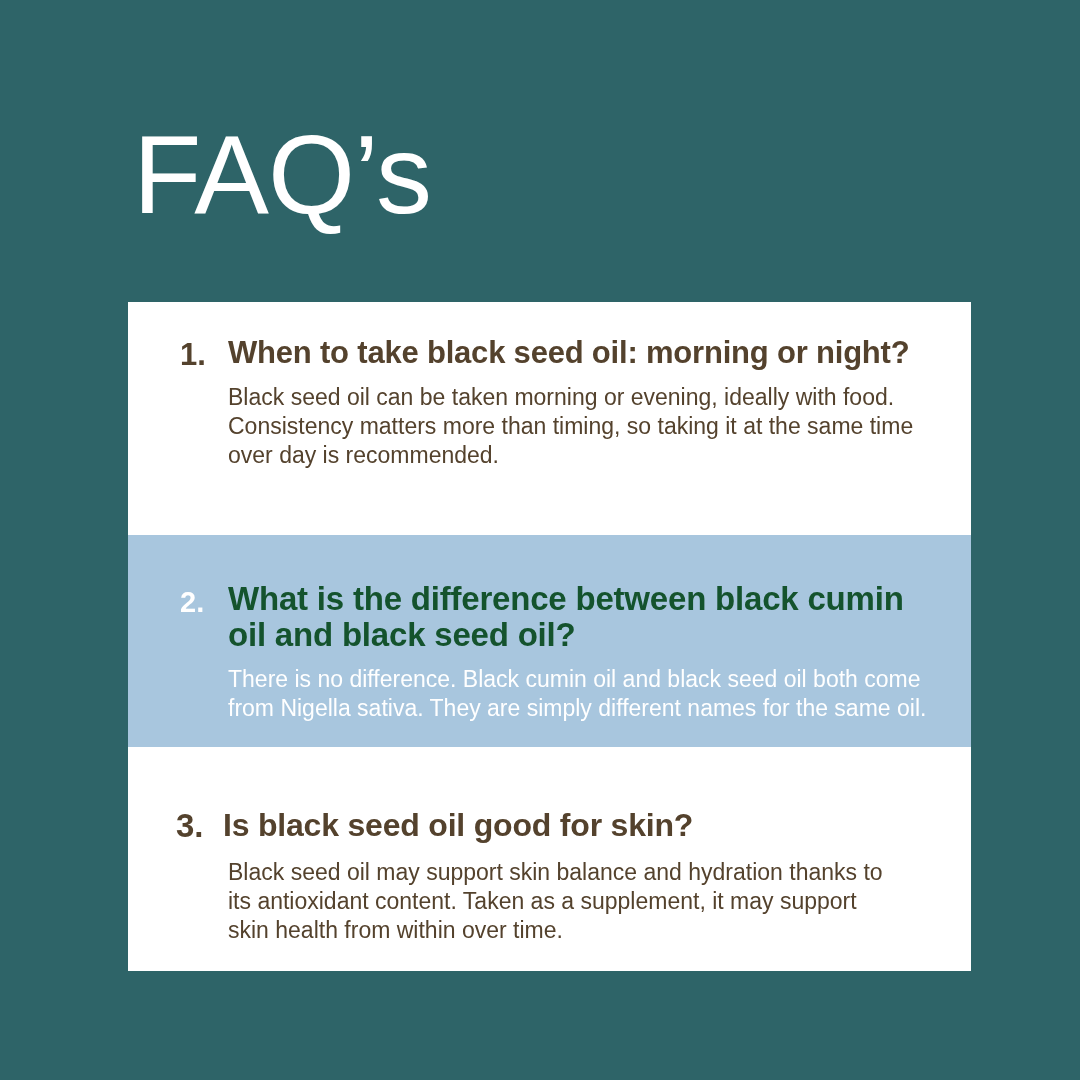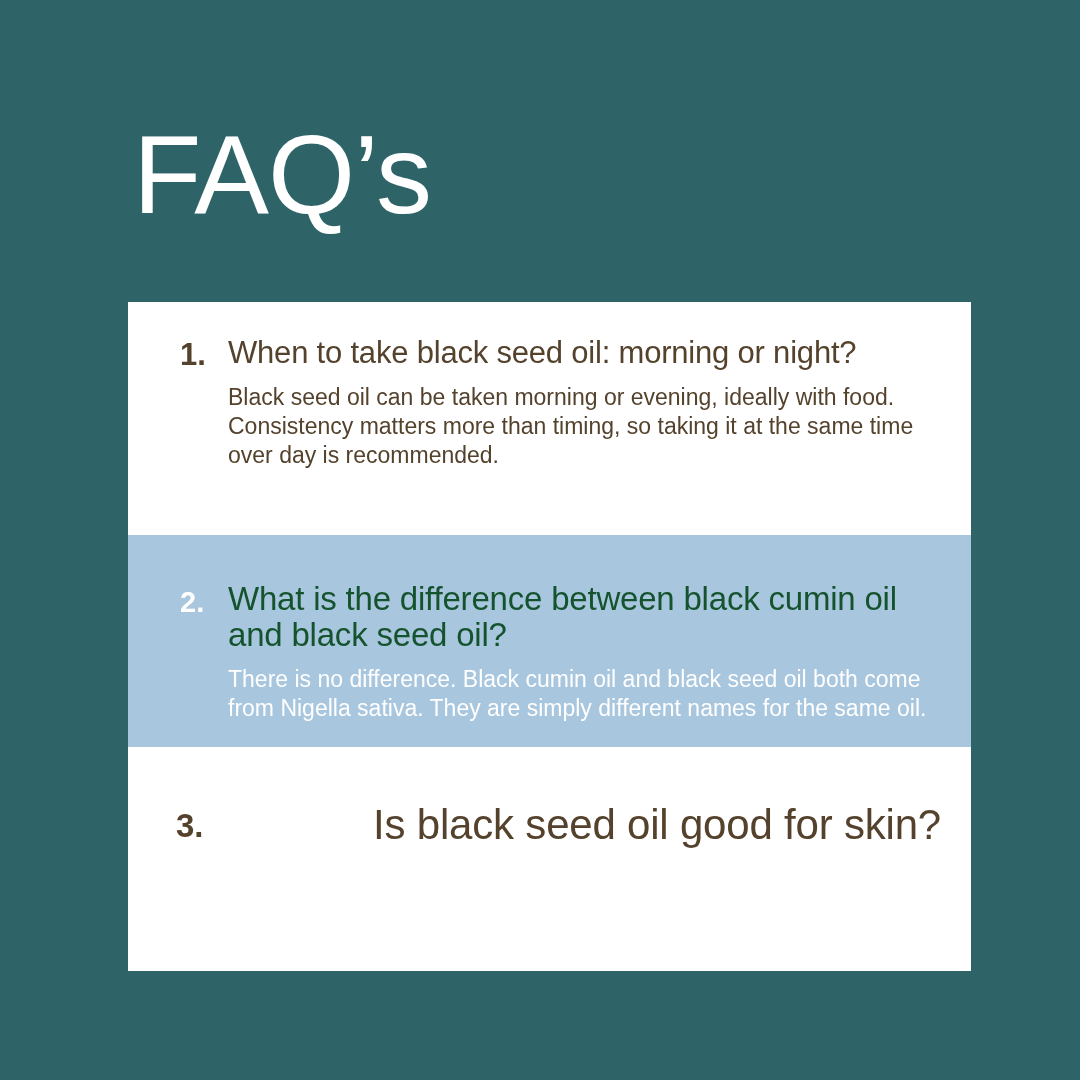--- a/index.html
+++ b/index.html
@@ -85,33 +85,32 @@
   }
   .faq-item.blue .faq-number {
     color: #ffffff;
     font-size: 29px;
     line-height: 42px;
   }
 
   .faq-qtext {
     flex: 1 1 auto;
     font-size: 31px;
-    font-weight: 400;
+    font-weight: 700;
     line-height: 34px;
     letter-spacing: -0.2px;
     color: #54422d;
   }
   .faq-item.item-2 .faq-qtext {
     font-size: 33px;
     line-height: 36px;
   }
   .faq-item.item-3 .faq-qtext {
-    font-size: 42px;
+    font-size: 32px;
     line-height: 36px;
-    text-align: right;
   }
   .faq-item.blue .faq-qtext {
     color: #14532d;
   }
 
   .faq-answer {
     margin-left: 48px;
     margin-top: 10px;
     font-size: 23px;
     font-weight: 400;
@@ -153,16 +152,17 @@
         <div class="faq-qtext">What is the difference between black cumin oil and black seed oil?</div>
       </div>
       <div class="faq-answer">There is no difference. Black cumin oil and black seed oil both come from Nigella sativa. They are simply different names for the same oil.</div>
     </div>
 
     <div class="faq-item light item-3">
       <div class="faq-row">
         <div class="faq-number">3.</div>
         <div class="faq-qtext">Is black seed oil good for skin?</div>
       </div>
+      <div class="faq-answer">Black seed oil may support skin balance and hydration thanks to its antioxidant content. Taken as a supplement, it may support skin health from within over time.</div>
     </div>
 
   </div>
 </div>
 
 </body></html>

